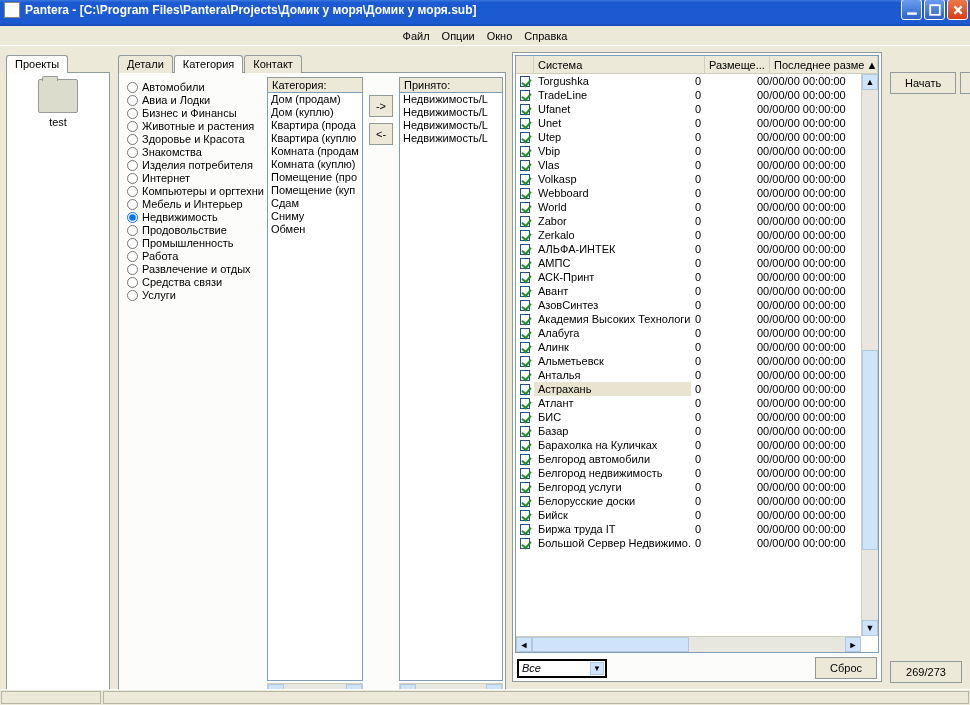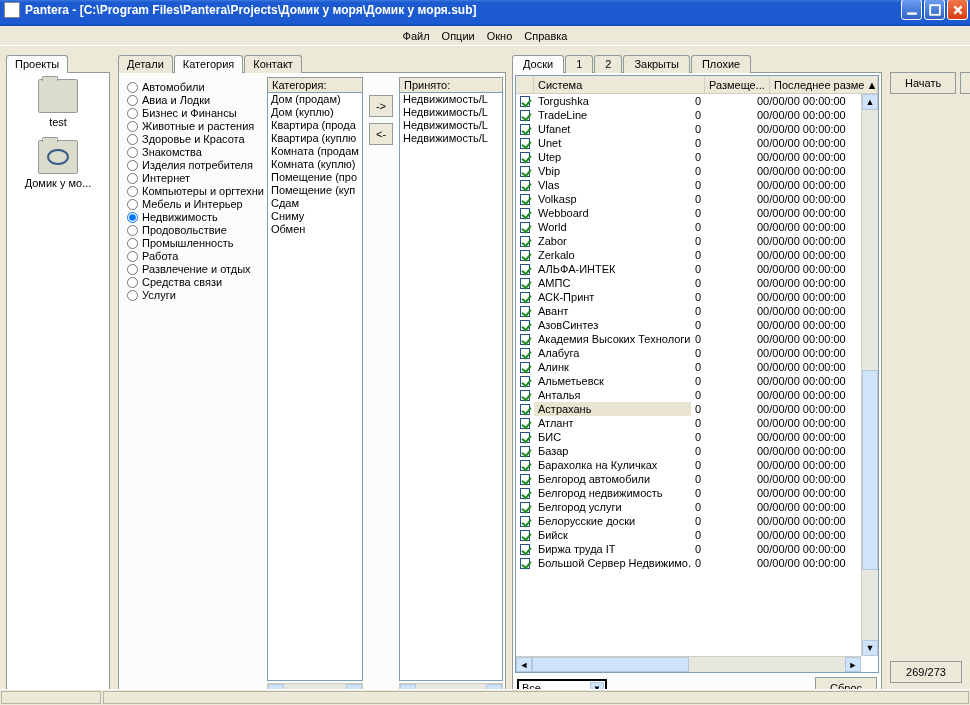--- a/index.html
+++ b/index.html
@@ -69,21 +69,21 @@
 .chk{width:11px;height:11px;border:1px solid #23508b;background:#fff;position:relative;}
 .chk::after{content:"";position:absolute;left:1px;top:2px;width:7px;height:4px;border-left:2px solid #218f21;border-bottom:2px solid #218f21;transform:rotate(-50deg);}
 .vscroll{position:absolute;top:18px;right:0;bottom:16px;width:17px;background:#e7e7df;border-left:1px solid #cfcfc0;display:flex;flex-direction:column;}
 .vscroll .varr{height:16px;background:#cfe4fb;border:1px solid #b4c8dd;display:flex;align-items:center;justify-content:center;font-size:9px;}
 .vscroll .thumb{background:#cfe4fb;border:1px solid #b4c8dd;}
 .hbar{position:absolute;left:0;right:17px;bottom:0;height:16px;background:#e7e7df;border-top:1px solid #cfcfc0;display:flex;}
 .hbar .harr{width:16px;background:#cfe4fb;border:1px solid #b4c8dd;display:flex;align-items:center;justify-content:center;font-size:9px;}
 .hbar .htrack{flex:1;position:relative;}
 .hbar .hthumb{position:absolute;left:0;top:0;height:100%;width:50%;background:#cfe4fb;border:1px solid #b4c8dd;}
 .right-bottom{display:flex;gap:8px;padding:4px 2px 0; align-items:center;}
-.combo{flex:0 0 90px;height:19px;border:2px solid #000;background:#fff;display:flex;align-items:center;padding:0 3px;position:relative;}
+.combo{flex:0 0 90px;height:19px;border:2px solid #000;background:#fff;display:flex;align-items:center;padding:0 3px;position:relative;font-style:italic;}
 .combo .dd-arrow{position:absolute;right:1px;top:1px;width:14px;height:13px;background:#cfe4fb;border:1px solid #b4c8dd;display:flex;align-items:center;justify-content:center;font-size:8px;}
 .btn{height:22px;padding:0 14px;background:#ece9d8;border:1px solid #919b9c;display:flex;align-items:center;justify-content:center;}
 
 
 .action-panel{position:absolute;left:890px;top:26px;width:74px;display:flex;flex-direction:row;gap:4px;}
 .action-panel .btn{width:70px;}
 .btn.disabled{color:#a0a0a0;}
 .counter-box{position:absolute;left:890px;bottom:6px;width:72px;height:22px;border:1px solid #919b9c;background:#ece9d8;display:flex;align-items:center;justify-content:center;}
 
 
@@ -126,24 +126,20 @@
 <div class="workarea">
 
   <div class="projects-panel">
     <div class="tab-row">
         <div class="tab active">Проекты</div>
       </div>
     <div class="tab-body" id="proj-body">
         <div class="proj-item">
           <div class="proj-icon"></div>
           <div class="proj-label">test</div>
-        </div>
-        <div class="proj-item">
-          <div class="proj-icon eye"></div>
-          <div class="proj-label">Домик у мо...</div>
         </div>
       </div>
   </div>
 
   <div class="mid-panel">
     <div class="tab-row" id="mid-tabs">
         <div class="tab">Детали</div>
         <div class="tab active">Категория</div>
         <div class="tab">Контакт</div>
       </div>
@@ -252,27 +248,20 @@
           </div>
         <div class="hscroll">
             <div class="arr">◄</div>
             <div class="arr">►</div>
           </div>
       </div>
     </div>
   </div>
 
   <div class="right-panel">
-    <div class="tab-row" id="right-tabs">
-        <div class="tab active">Доски</div>
-        <div class="tab">1</div>
-        <div class="tab">2</div>
-        <div class="tab">Закрыты</div>
-        <div class="tab">Плохие</div>
-      </div>
     <div class="tab-body">
       <div class="table-wrap">
         <div class="thdr">
           <div class="th th0"></div>
           <div class="th th1">Система</div>
           <div class="th th2">Размеще...</div>
           <div class="th th3">
               <span>Последнее разме</span>
               <span style="margin-left:2px">▲</span>
             </div>

